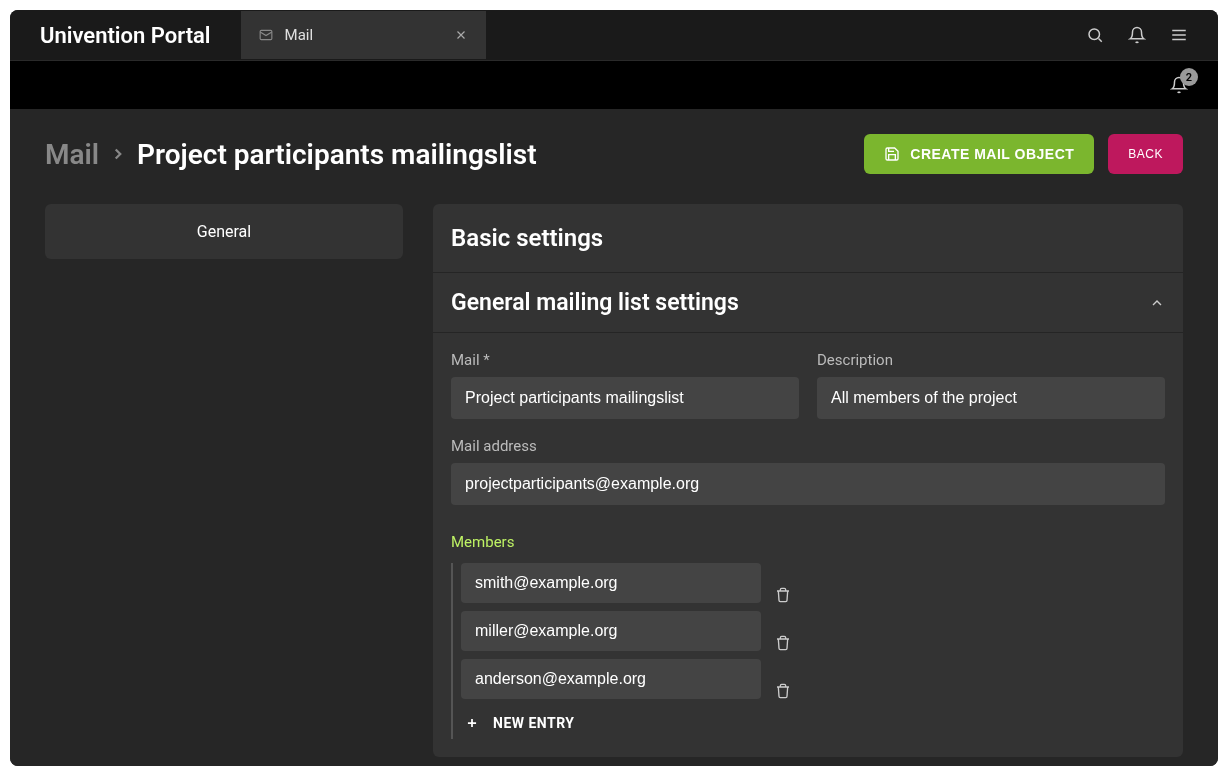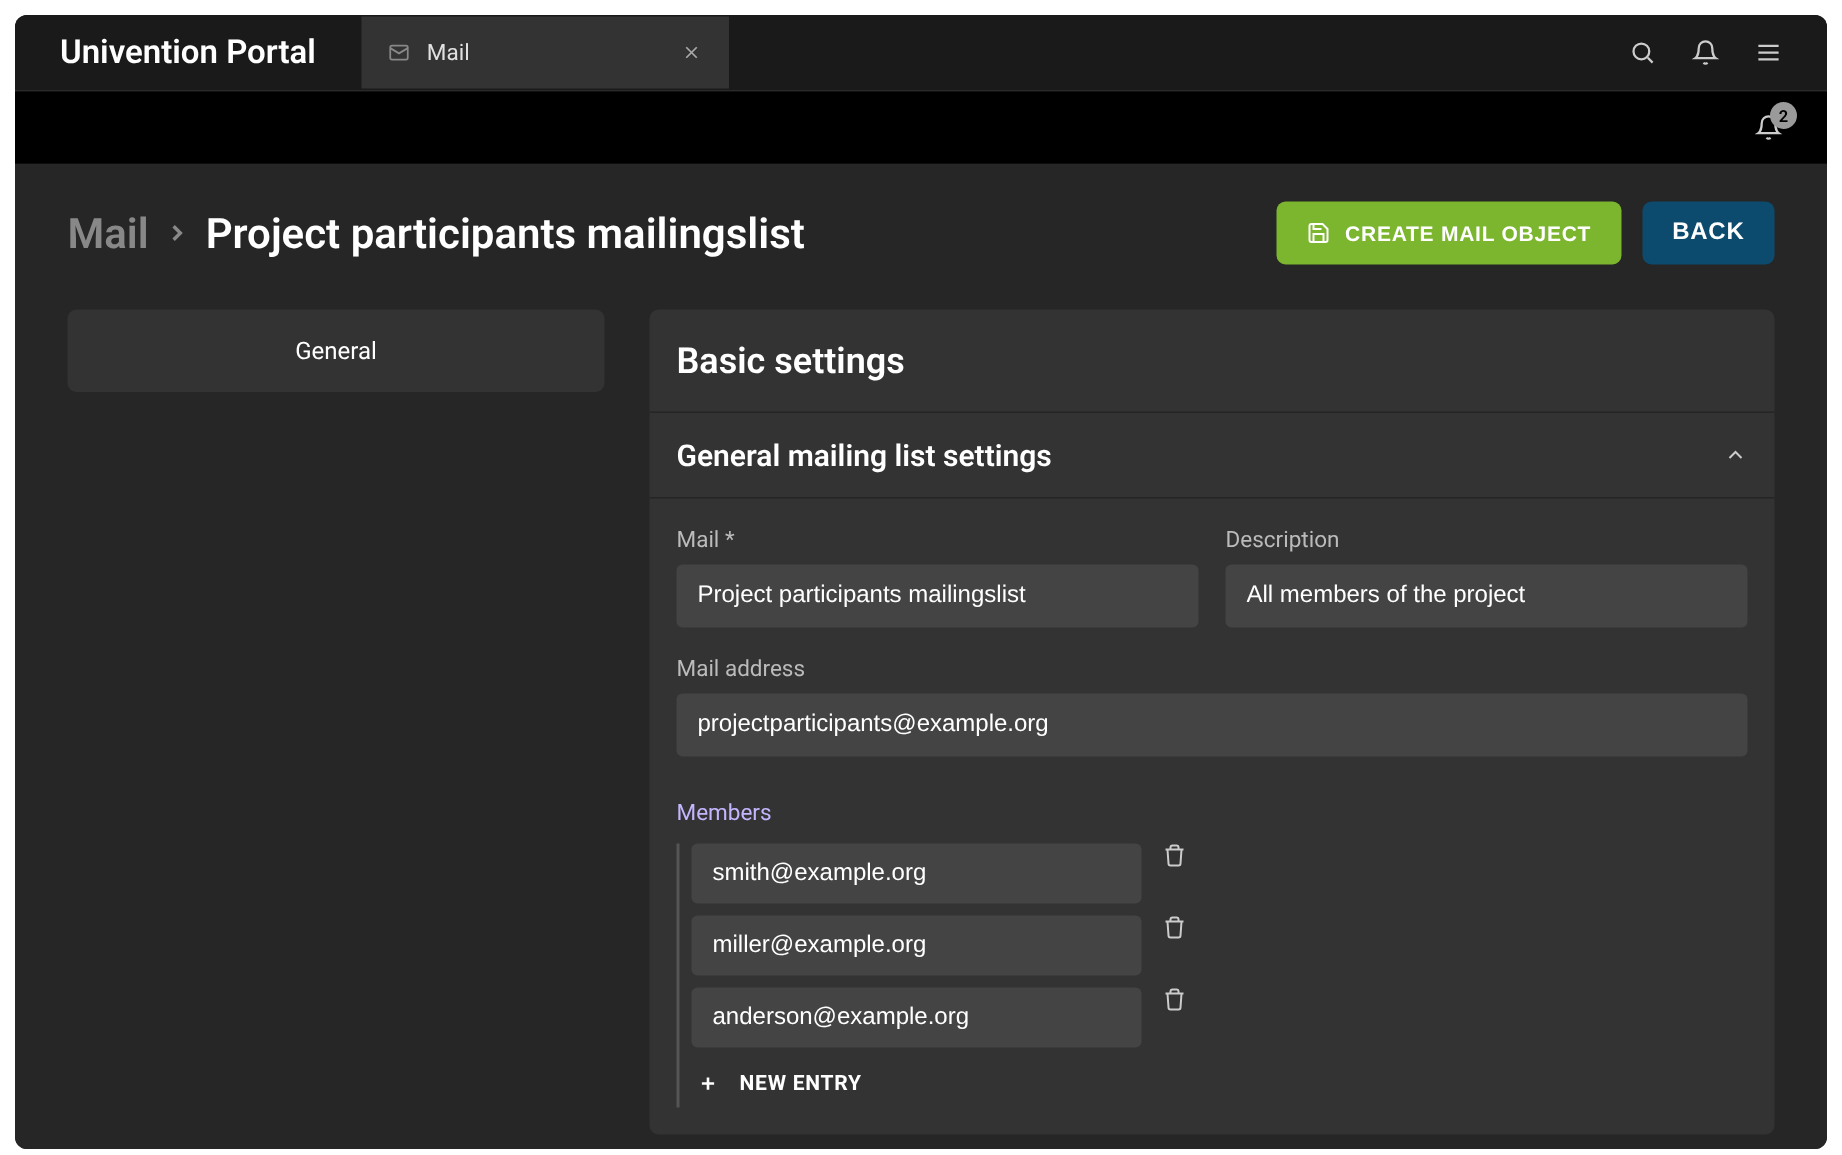--- a/index.html
+++ b/index.html
@@ -157,27 +157,27 @@
       border-radius: 6px;
       font-size: 14px;
       font-weight: 700;
       letter-spacing: 0.5px;
       display: flex;
       align-items: center;
       gap: 10px;
       cursor: pointer;
     }
     .btn-secondary {
-      background: #0c4a6e;
+      background: #be185d;
       color: #ffffff;
       border: none;
       padding: 12px 20px;
       border-radius: 6px;
-      font-size: 16px;
-      font-weight: 700;
+      font-size: 12px;
+      font-weight: 400;
       letter-spacing: 0.5px;
       cursor: pointer;
     }
     .content-body {
       display: flex;
       gap: 30px;
       align-items: flex-start;
     }
     .sidebar-panel {
       width: 358px;
@@ -210,21 +210,21 @@
       border-bottom: 1px solid #252525;
     }
     .section-header {
       display: flex;
       align-items: center;
       justify-content: space-between;
       padding: 16px 18px;
       border-bottom: 1px solid #252525;
     }
     .section-title {
-      font-size: 20px;
+      font-size: 23px;
       font-weight: 600;
       color: #ffffff;
     }
     .section-chevron {
       color: #ccc;
       cursor: pointer;
       display: flex;
     }
     .form-body {
       padding: 18px;
@@ -255,31 +255,31 @@
       font-size: 16px;
       color: #ffffff;
       outline: none;
       width: 100%;
     }
     .members-section {
       margin-top: 4px;
     }
     .members-label {
       font-size: 15px;
-      color: #c4b5fd;
+      color: #bef264;
       margin-bottom: 12px;
       margin-top: 28px;
     }
     .members-list {
       border-left: 2px solid #555;
       padding-left: 8px;
     }
     .member-row {
       display: flex;
-      align-items: flex-start;
+      align-items: flex-end;
       gap: 14px;
       margin-bottom: 8px;
     }
     .member-input {
       background: #444444;
       border: none;
       border-radius: 4px;
       padding: 11px 14px;
       font-size: 16px;
       color: #ffffff;

